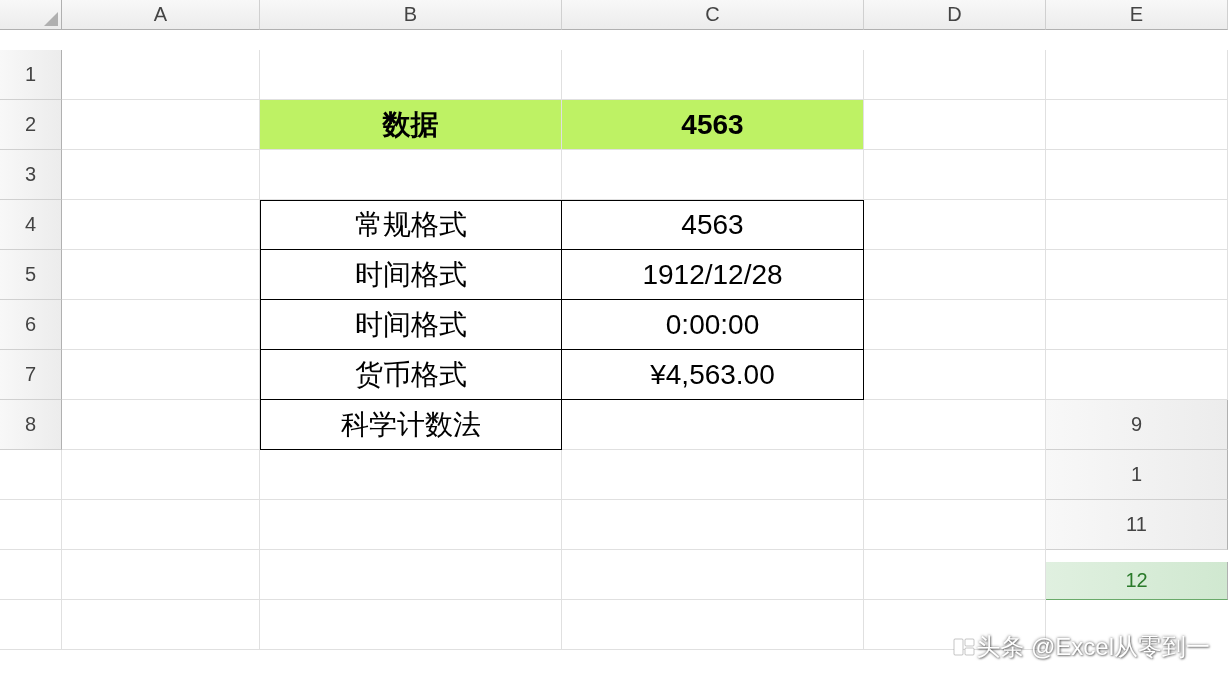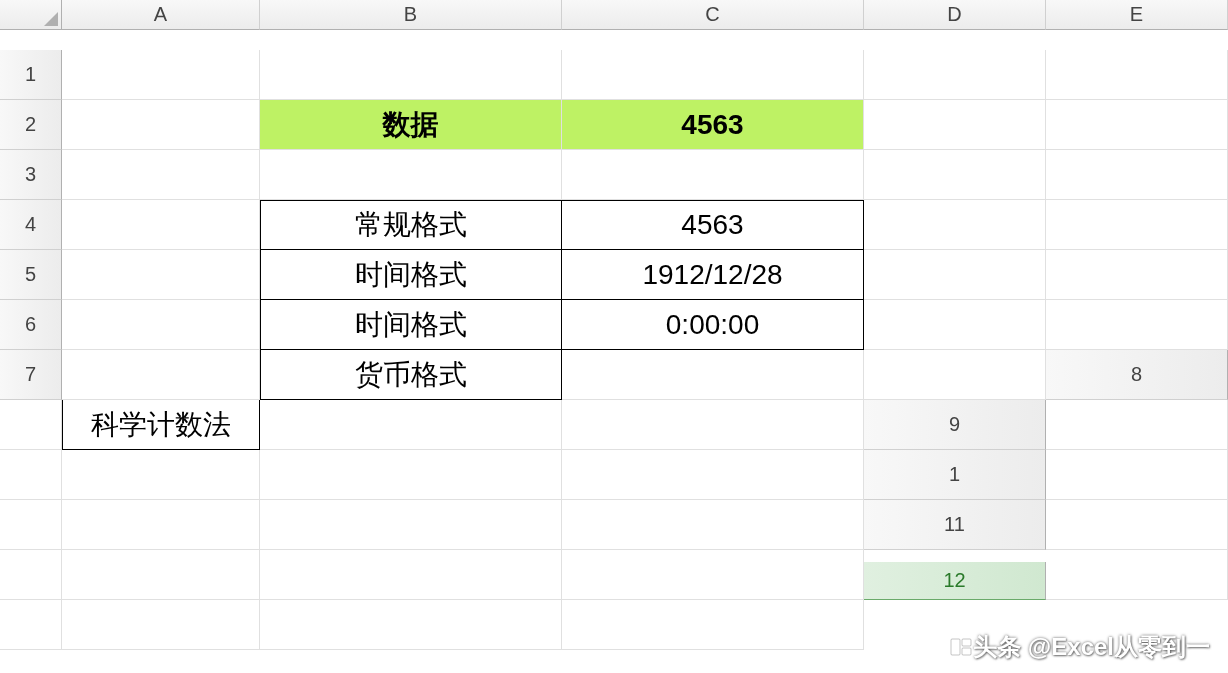--- a/index.html
+++ b/index.html
@@ -97,21 +97,21 @@
     }
     .cell.active-row {
       border-bottom: 1px solid #e0e0e0;
     }
     .watermark {
       position: absolute;
       right: 18px;
       bottom: 10px;
       font-size: 24px;
       color: #fff;
-      font-weight: 700;
+      font-weight: 400;
       text-shadow: 0 0 3px rgba(0,0,0,0.6), 1px 1px 2px rgba(0,0,0,0.4);
       display: flex;
       align-items: center;
     }
     .watermark-icon {
       width: 24px;
       height: 24px;
       display: inline-flex;
       align-items: center;
       justify-content: center;
@@ -167,20 +167,21 @@
   <div class="row-header">6</div>
   <div class="cell"></div>
   <div class="cell bordered-left">时间格式</div>
   <div class="cell bordered-right">0:00:00</div>
   <div class="cell"></div>
   <div class="cell"></div>
 
   <div class="row-header">7</div>
   <div class="cell"></div>
   <div class="cell bordered-left">货币格式</div>
+  <div class="cell bordered-right">¥4,563.00</div>
   <div class="cell"></div>
   <div class="cell"></div>
 
   <div class="row-header">8</div>
   <div class="cell"></div>
   <div class="cell bordered-left">科学计数法</div>
   <div class="cell"></div>
   <div class="cell"></div>
 
   <div class="row-header">9</div>

